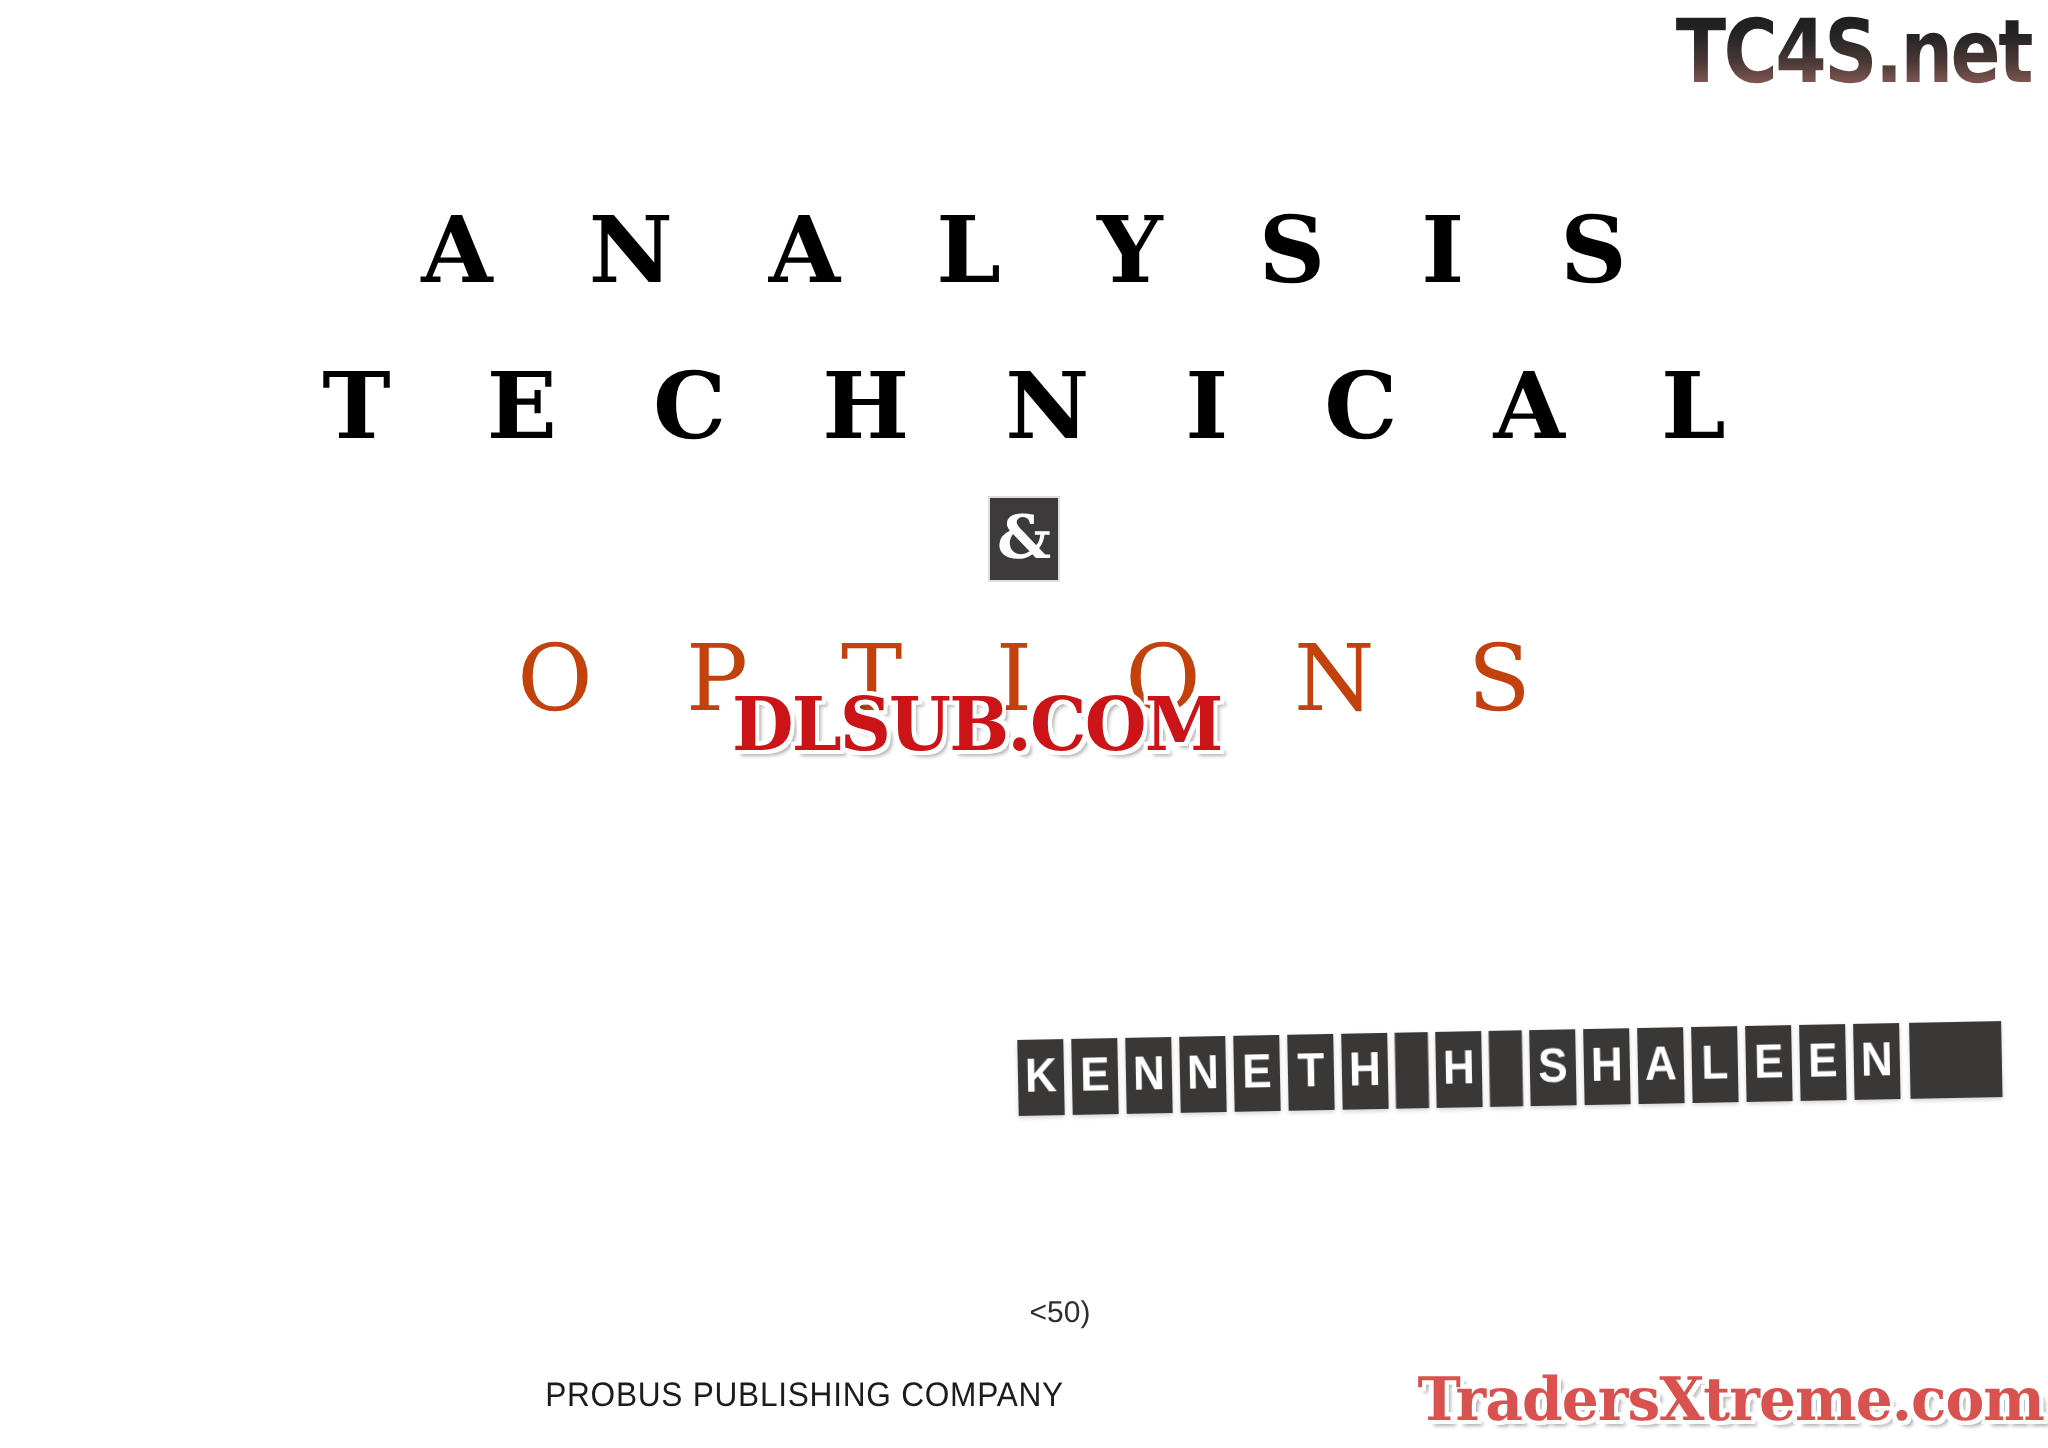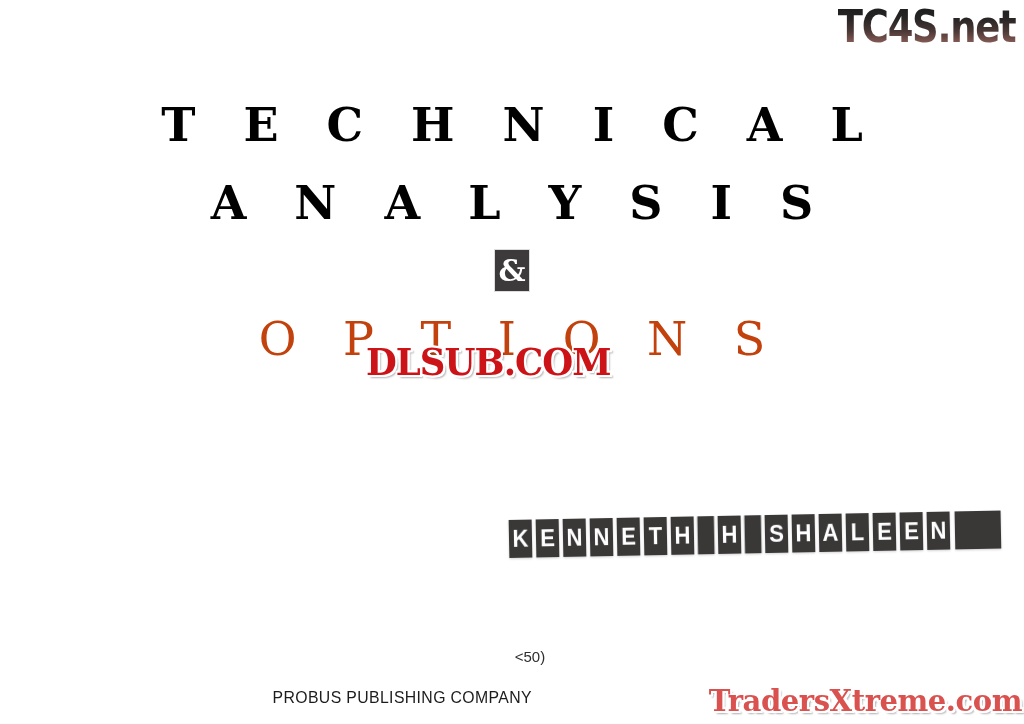--- a/index.html
+++ b/index.html
@@ -205,23 +205,23 @@
 </style>
 </head>
 <body>
 
 <div id="page">
 
   <div id="tc4s-watermark">TC4S.net</div>
 
   <div id="title-block">
 
+    <div class="title-heavy">A N A L Y S I S</div>
+
     <div class="title-heavy">T E C H N I C A L</div>
-
-    <div class="title-heavy">A N A L Y S I S</div>
 
     <div id="ampersand-row">
       <span id="ampersand-block">&amp;</span>
     </div>
 
     <div class="title-light">O P T I O N S</div>
 
   </div>
 
   <div id="dlsub-watermark">DLSUB.COM</div>

